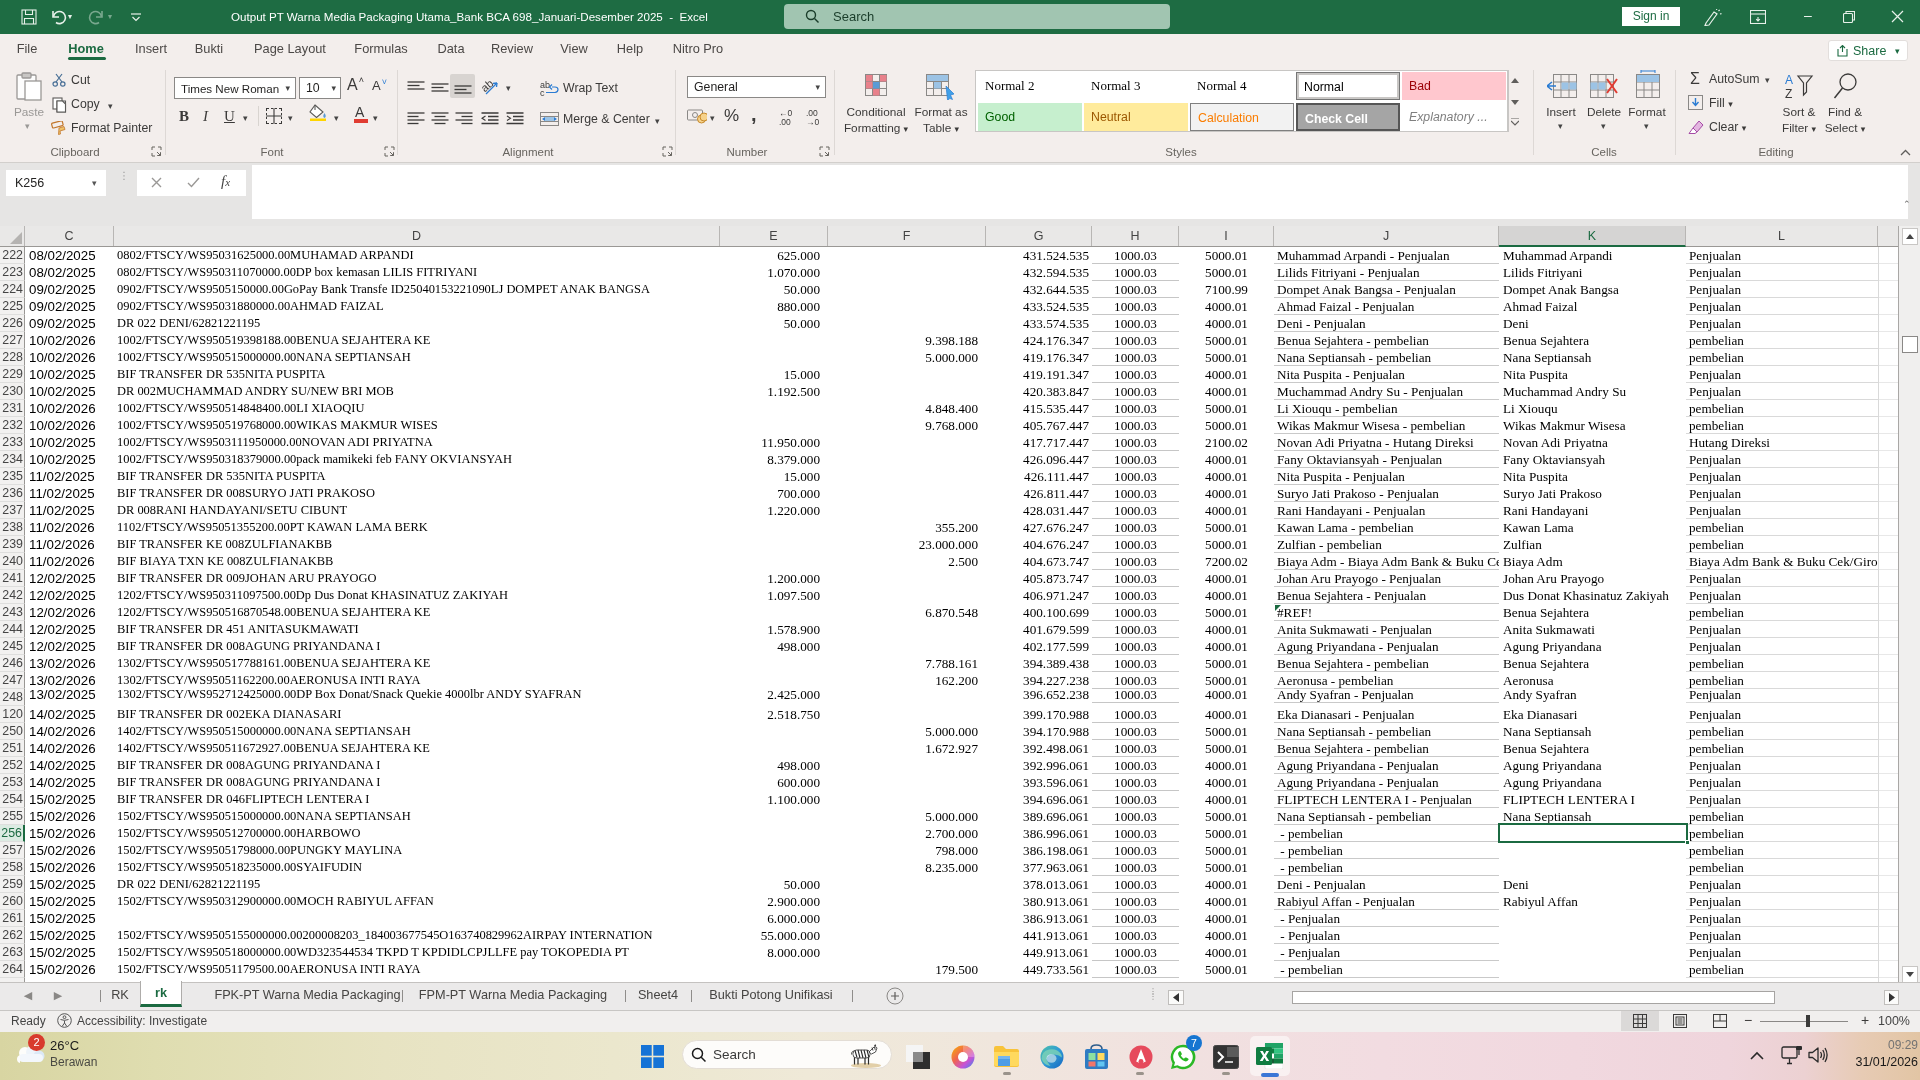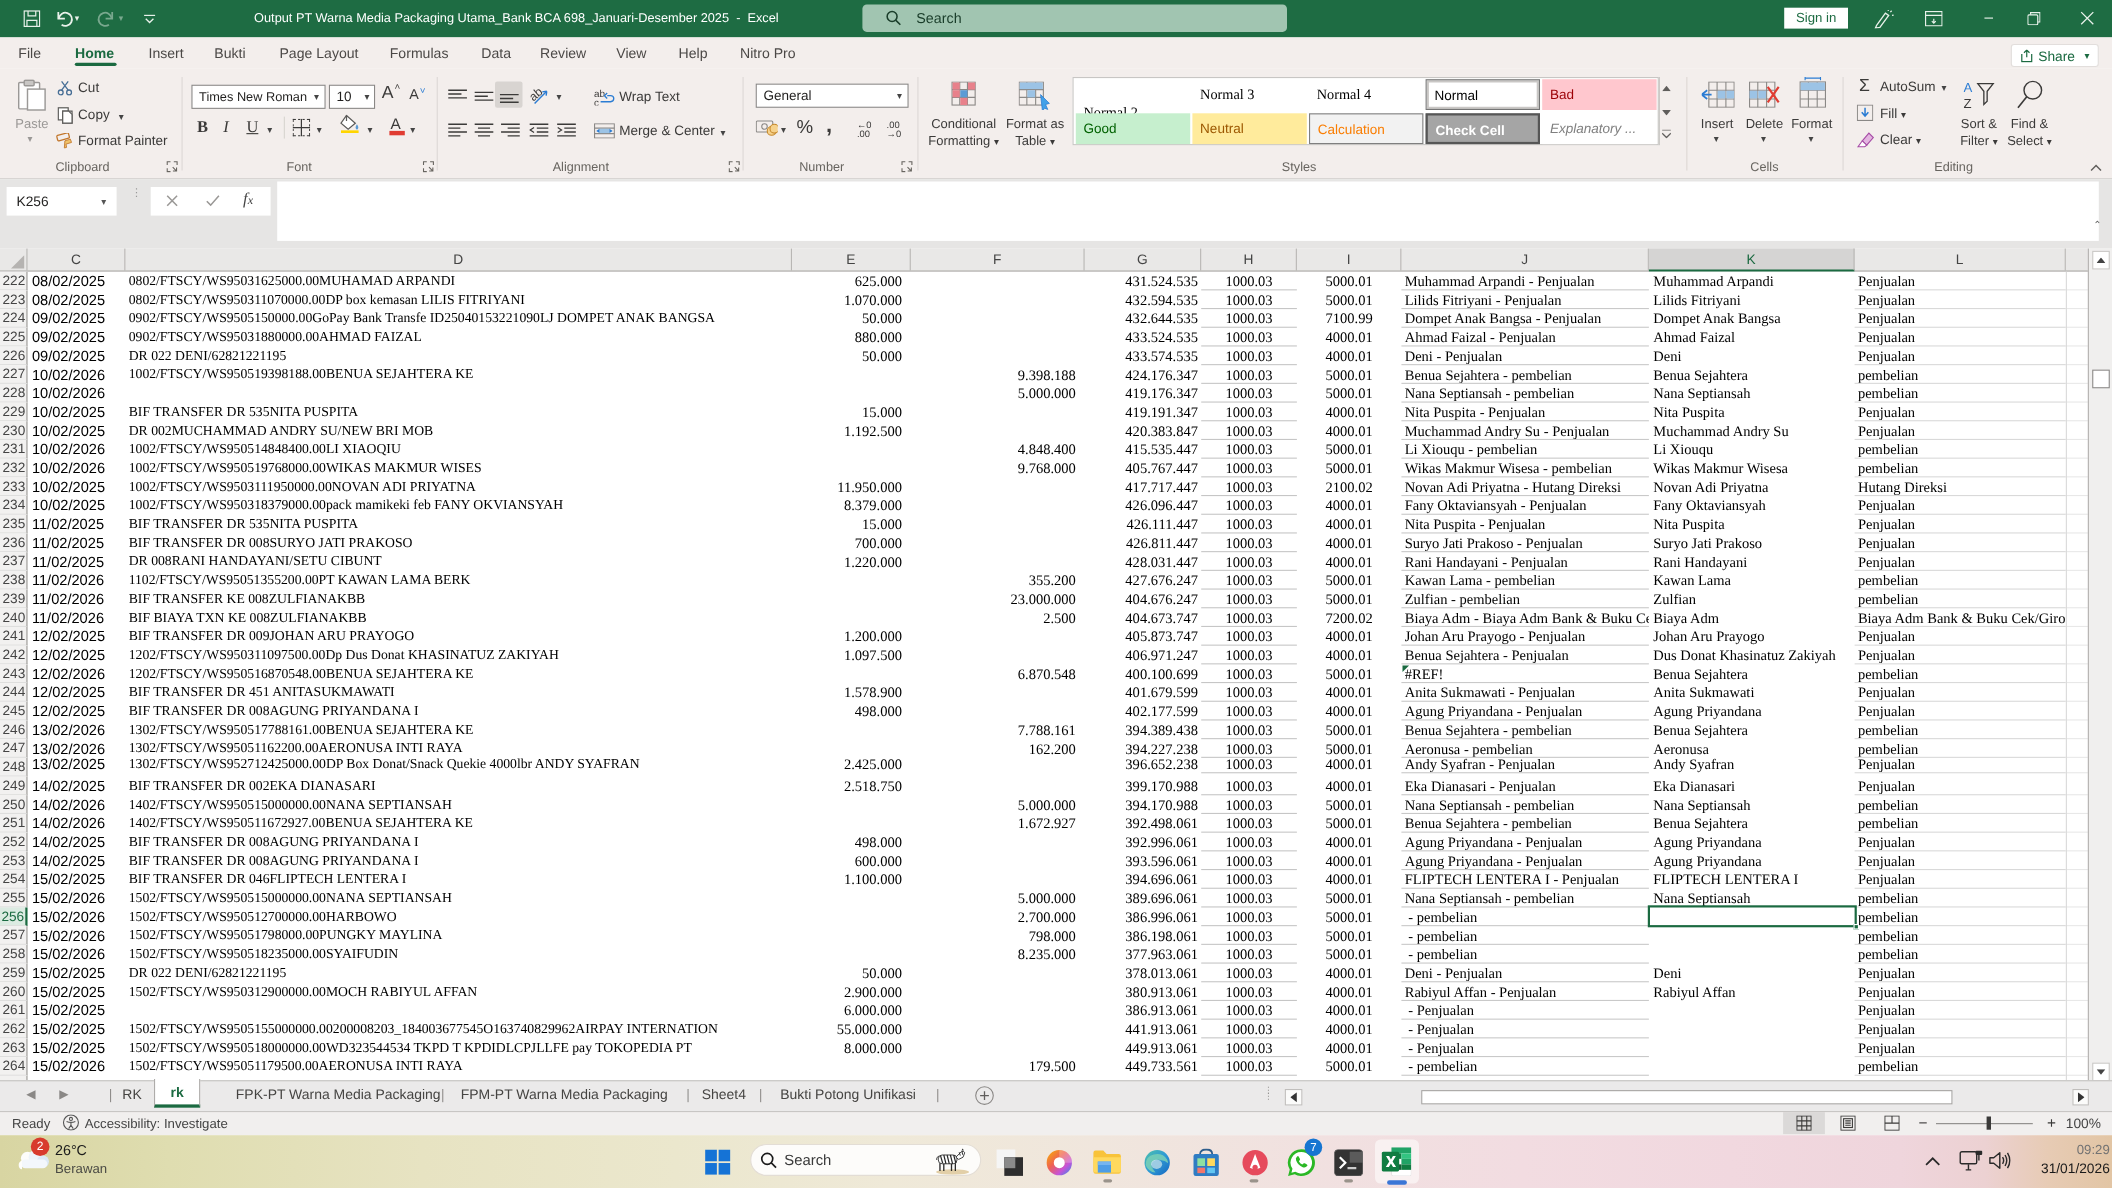--- a/index.html
+++ b/index.html
@@ -369,21 +369,21 @@
         <rect x=".5" y=".5" width="22" height="21"></rect>
         <path d="M.5 7.5 h22 M.5 14.5 h22 M7.5 .5 v21 M15.5 .5 v21"></path>
       </g>
       <rect x="1" y="1" width="21" height="6" fill="#9cc3e5"></rect>
       <rect x="8" y="8" width="7" height="6.5" fill="#9cc3e5"></rect>
       <path d="M20 12 L28 20 l-3.5 1 2 4.5 -3-1.2 -1.8 3 z" fill="#41a0e8" stroke="#2b7cd3" stroke-width=".7"></path>
     </svg>
 <div class="btxt" style="left:896px;top:105px;width:90px">Format as</div>
 <div class="btxt" style="left:896px;top:121px;width:90px">Table <span style="font-size:9px">▾</span></div>
 <div id="gallery"></div>
-<div class="gcell gserif" style="left:978px;top:88px;color:#000;">Normal 2</div>
+<div class="gcell gserif" style="left:978px;top:72px;color:#000;">Normal 2</div>
 <div class="gcell gserif" style="left:1084px;top:72px;color:#000;">Normal 3</div>
 <div class="gcell gserif" style="left:1190px;top:72px;color:#000;">Normal 4</div>
 <div class="gcell " style="left:1296px;top:72px;color:#000;background:#fff;border:1px solid #767676;box-shadow:0 0 0 2px #c9c7c5 inset;">Normal</div>
 <div class="gcell " style="left:1402px;top:72px;color:#9c0006;background:#ffc7ce;">Bad</div>
 <div class="gcell " style="left:978px;top:103px;color:#006100;background:#c6efce;">Good</div>
 <div class="gcell " style="left:1084px;top:103px;color:#9c5700;background:#ffeb9c;">Neutral</div>
 <div class="gcell " style="left:1190px;top:103px;color:#fa7d00;background:#f2f2f2;border:1px solid #7f7f7f;">Calculation</div>
 <div class="gcell " style="left:1296px;top:103px;color:#ffffff;background:#a5a5a5;border:2px solid #565656;box-shadow:0 0 0 1px #a5a5a5 inset;font-weight:bold;">Check Cell</div>
 <div class="gcell " style="left:1402px;top:103px;color:#7f7f7f;background:#fff;font-style:italic;">Explanatory ...</div>
 <div class="abs" style="left:1508px;top:70px;width:14px;height:62px;border-left:1px solid #c8c6c4"></div>
@@ -569,20 +569,21 @@
       <div class="ch">1000.03</div>
       <div class="ci">5000.01</div>
       <div class="cj">Benua Sejahtera - pembelian</div>
       <div class="ck">Benua Sejahtera</div>
       <div class="cl">pembelian</div>
       <div class="cm"></div>
     </div>
 <div class="rh" style="top:349px">228</div>
 <div class="dr" style="top:349px">
       <div class="cc">10/02/2026</div>
+      <div class="cd">1002/FTSCY/WS950515000000.00NANA SEPTIANSAH</div>
       <div class="ce"></div>
       <div class="cf">5.000.000</div>
       <div class="cg">419.176.347</div>
       <div class="ch">1000.03</div>
       <div class="ci">5000.01</div>
       <div class="cj">Nana Septiansah - pembelian</div>
       <div class="ck">Nana Septiansah</div>
       <div class="cl">pembelian</div>
       <div class="cm"></div>
     </div>
@@ -859,21 +860,21 @@
       <div class="ce">2.425.000</div>
       <div class="cf"></div>
       <div class="cg">396.652.238</div>
       <div class="ch">1000.03</div>
       <div class="ci">4000.01</div>
       <div class="cj">Andy Syafran - Penjualan</div>
       <div class="ck">Andy Syafran</div>
       <div class="cl">Penjualan</div>
       <div class="cm"></div>
     </div>
-<div class="rh" style="top:706px">249</div>
+<div class="rh" style="top:706px">120</div>
 <div class="dr" style="top:706px">
       <div class="cc">14/02/2025</div>
       <div class="cd">BIF TRANSFER DR 002EKA DIANASARI</div>
       <div class="ce">2.518.750</div>
       <div class="cf"></div>
       <div class="cg">399.170.988</div>
       <div class="ch">1000.03</div>
       <div class="ci">4000.01</div>
       <div class="cj">Eka Dianasari - Penjualan</div>
       <div class="ck">Eka Dianasari</div>

